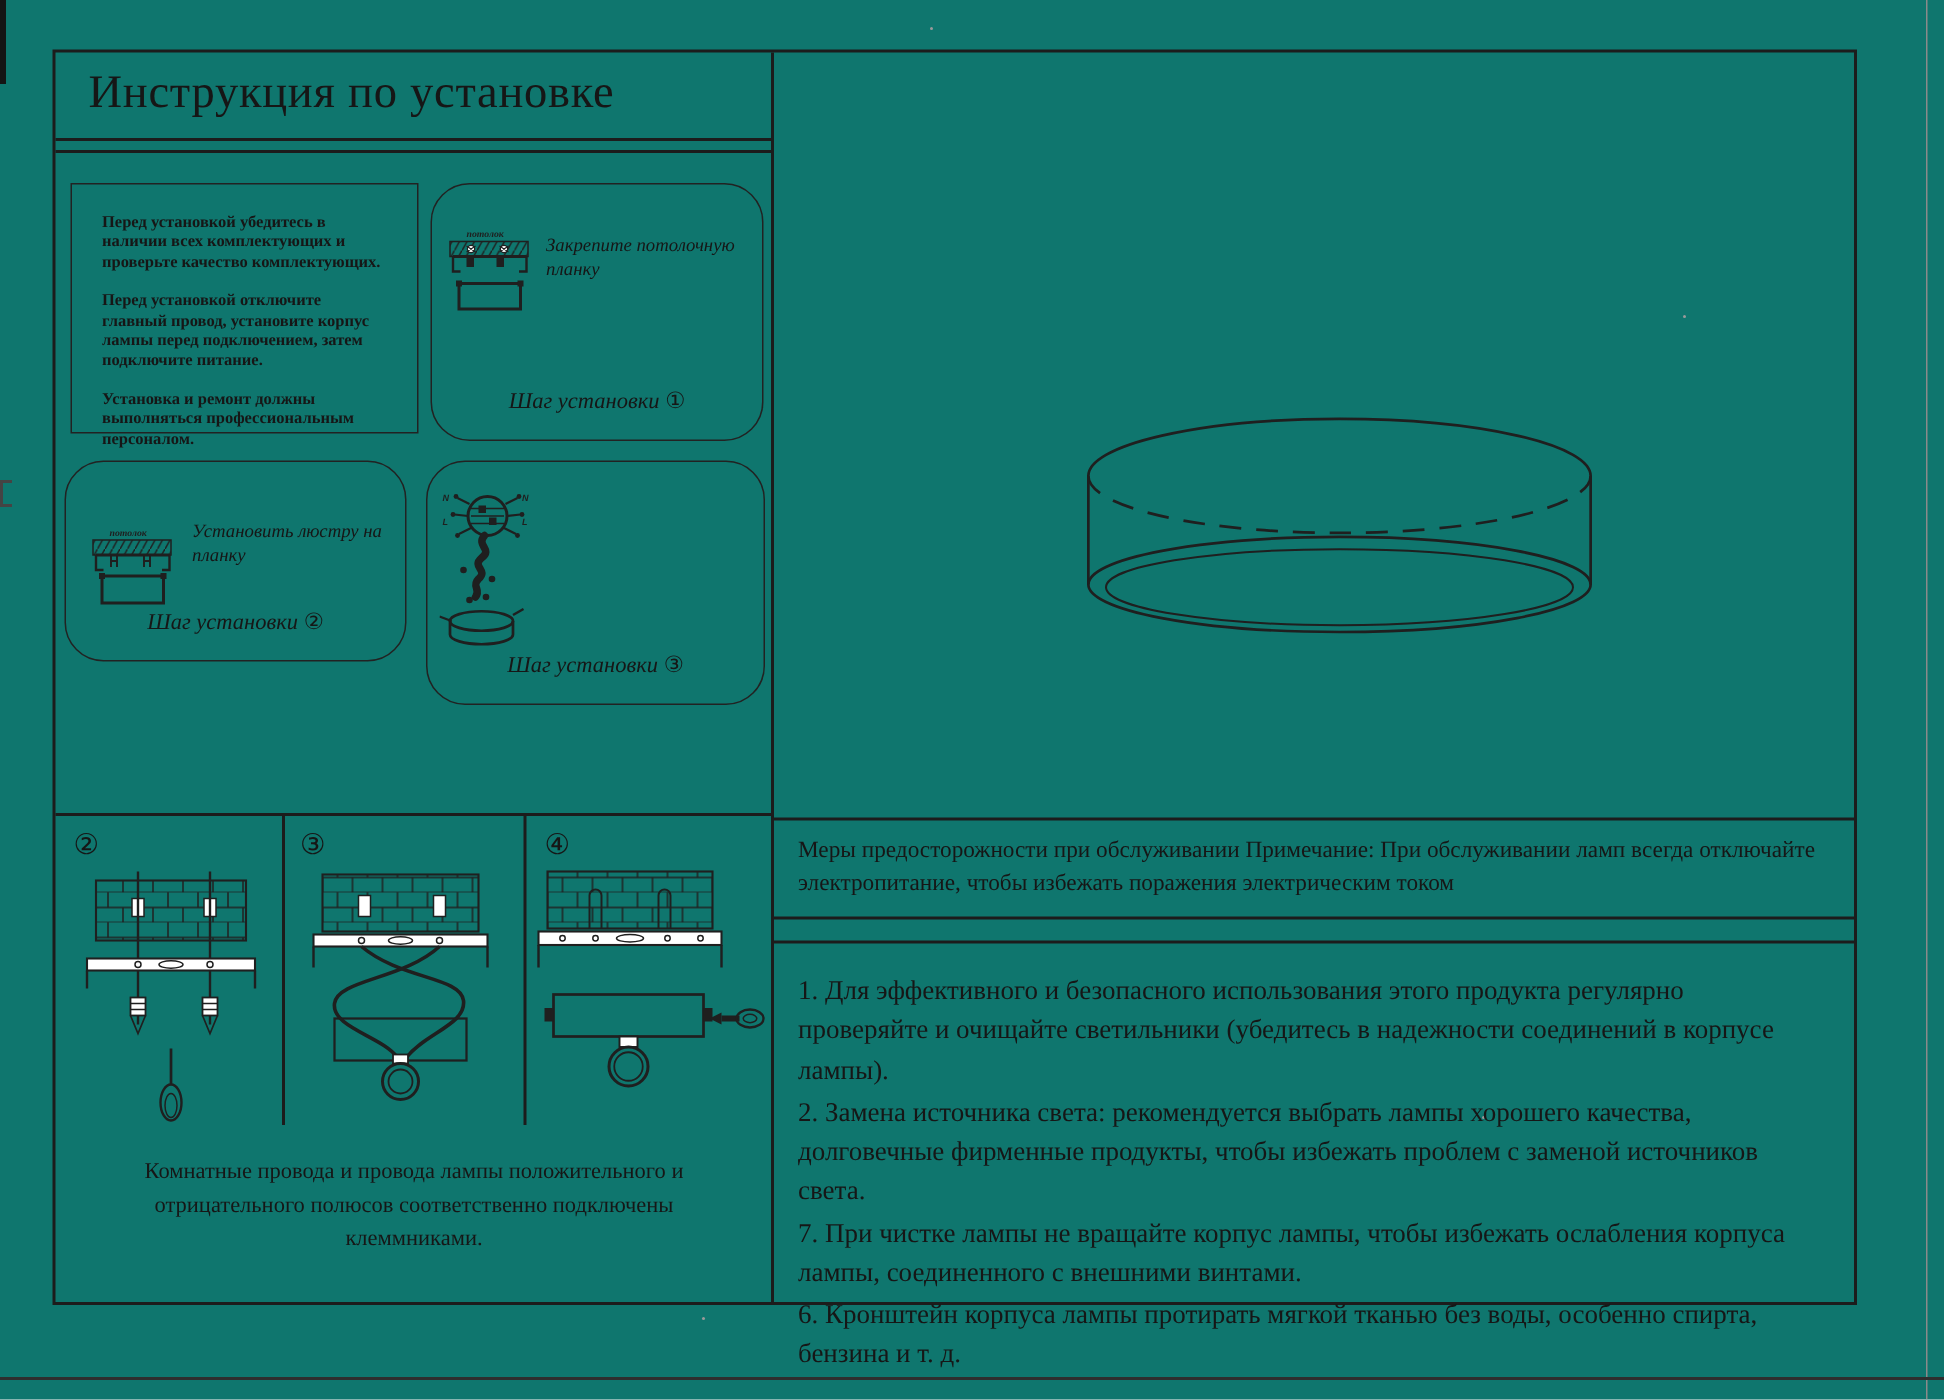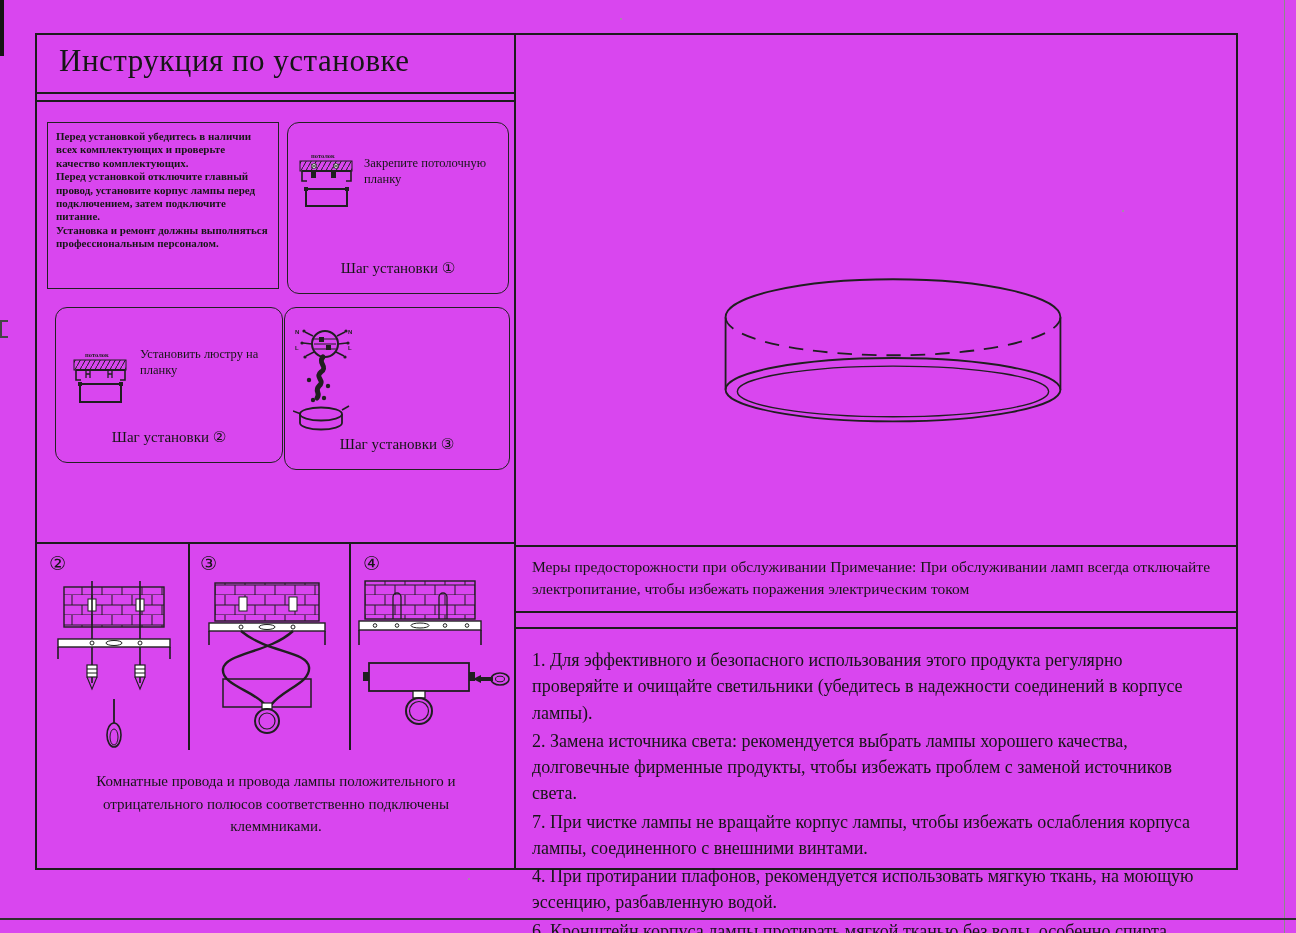--- a/index.html
+++ b/index.html
@@ -1,30 +1,30 @@
 <!DOCTYPE html>
 <html><head>
 <meta charset="utf-8">
 <style>
   html,body{margin:0;padding:0;background:#e8e8e8;}
-  #page{position:relative;width:1296px;height:933px;background:#d946ef;overflow:hidden;
+  #page{position:relative;width:1296px;height:933px;background:#0f766e;overflow:hidden;
         font-family:"Liberation Serif",serif;color:#161616;}
   .abs{position:absolute;}
   #frame{left:35px;top:33px;width:1199px;height:833px;border:2px solid #1c1c1c;}
   
   #left-col{left:0;top:0;width:477px;height:100%;border-right:2px solid #1c1c1c;}
   #title-box{left:0;top:0;width:100%;height:57px;border-bottom:2px solid #1c1c1c;}
   #title-box .t{position:absolute;left:22px;top:8px;font-size:31px;letter-spacing:.5px;white-space:nowrap;}
   .hline{height:0;border-top:2px solid #1c1c1c;}
   #title-underline{left:0;top:65px;width:477px;}
   #prec-box{left:10px;top:87px;width:232px;height:167px;border:1.5px solid #222;padding:7px 8px;box-sizing:border-box;}
-  #prec-box p{margin:0;font-size:11px;font-weight:bold;line-height:1.22;}
-  .step-box{border:1.6px solid #222;border-radius:12px;box-sizing:border-box;}
+  #prec-box p{margin:12px;font-size:11px;font-weight:bold;line-height:1.22;}
+  .step-box{border:1.6px solid #222;border-radius:26px;box-sizing:border-box;font-style:italic;}
   #step1{left:250px;top:87px;width:222px;height:172px;}
-  #step2{left:18px;top:272px;width:228px;height:156px;padding-left:22px;}
+  #step2{left:6px;top:272px;width:228px;height:134px;padding-left:22px;}
   #step3{left:247px;top:272px;width:226px;height:163px;}
   .step-caption{position:absolute;font-size:12.5px;line-height:1.3;width:148px;}
   #step1 .step-caption{left:76px;top:32px;}
   #step2 .step-caption{left:84px;top:38px;}
   #step3 .step-caption{left:70px;top:38px;width:150px;}
   .step-label{position:absolute;left:0;right:0;bottom:16px;text-align:center;font-size:15px;}
   .circ{font-family:"DejaVu Sans",sans-serif;font-size:15px;}
   .step-illus{position:absolute;}
   #step1 .step-illus{left:10px;top:26px;}
   #step2 .step-illus{left:16px;top:40px;}
@@ -281,19 +281,18 @@
       <div class="abs" id="maint-strip">
         <span>Меры предосторожности при обслуживании Примечание: При обслуживании ламп всегда отключайте электропитание, чтобы избежать поражения электрическим током</span>
       </div>
 
       <div class="abs" id="gap-strip"></div>
 
       <div class="abs" id="items-area">
         <p>1. Для эффективного и безопасного использования этого продукта регулярно проверяйте и очищайте светильники (убедитесь в надежности соединений в корпусе лампы).</p>
         <p>2. Замена источника света: рекомендуется выбрать лампы хорошего качества, долговечные фирменные продукты, чтобы избежать проблем с заменой источников света.</p>
         <p>7. При чистке лампы не вращайте корпус лампы, чтобы избежать ослабления корпуса лампы, соединенного с внешними винтами.</p>
-        <p>4. При протирании плафонов, рекомендуется использовать мягкую ткань, на моющую эссенцию, разбавленную водой.</p>
         <p>6. Кронштейн корпуса лампы протирать мягкой тканью без воды, особенно спирта, бензина и т. д.</p>
       </div>
     </div>
 
   </div>
 </div>
 
 </body></html>

